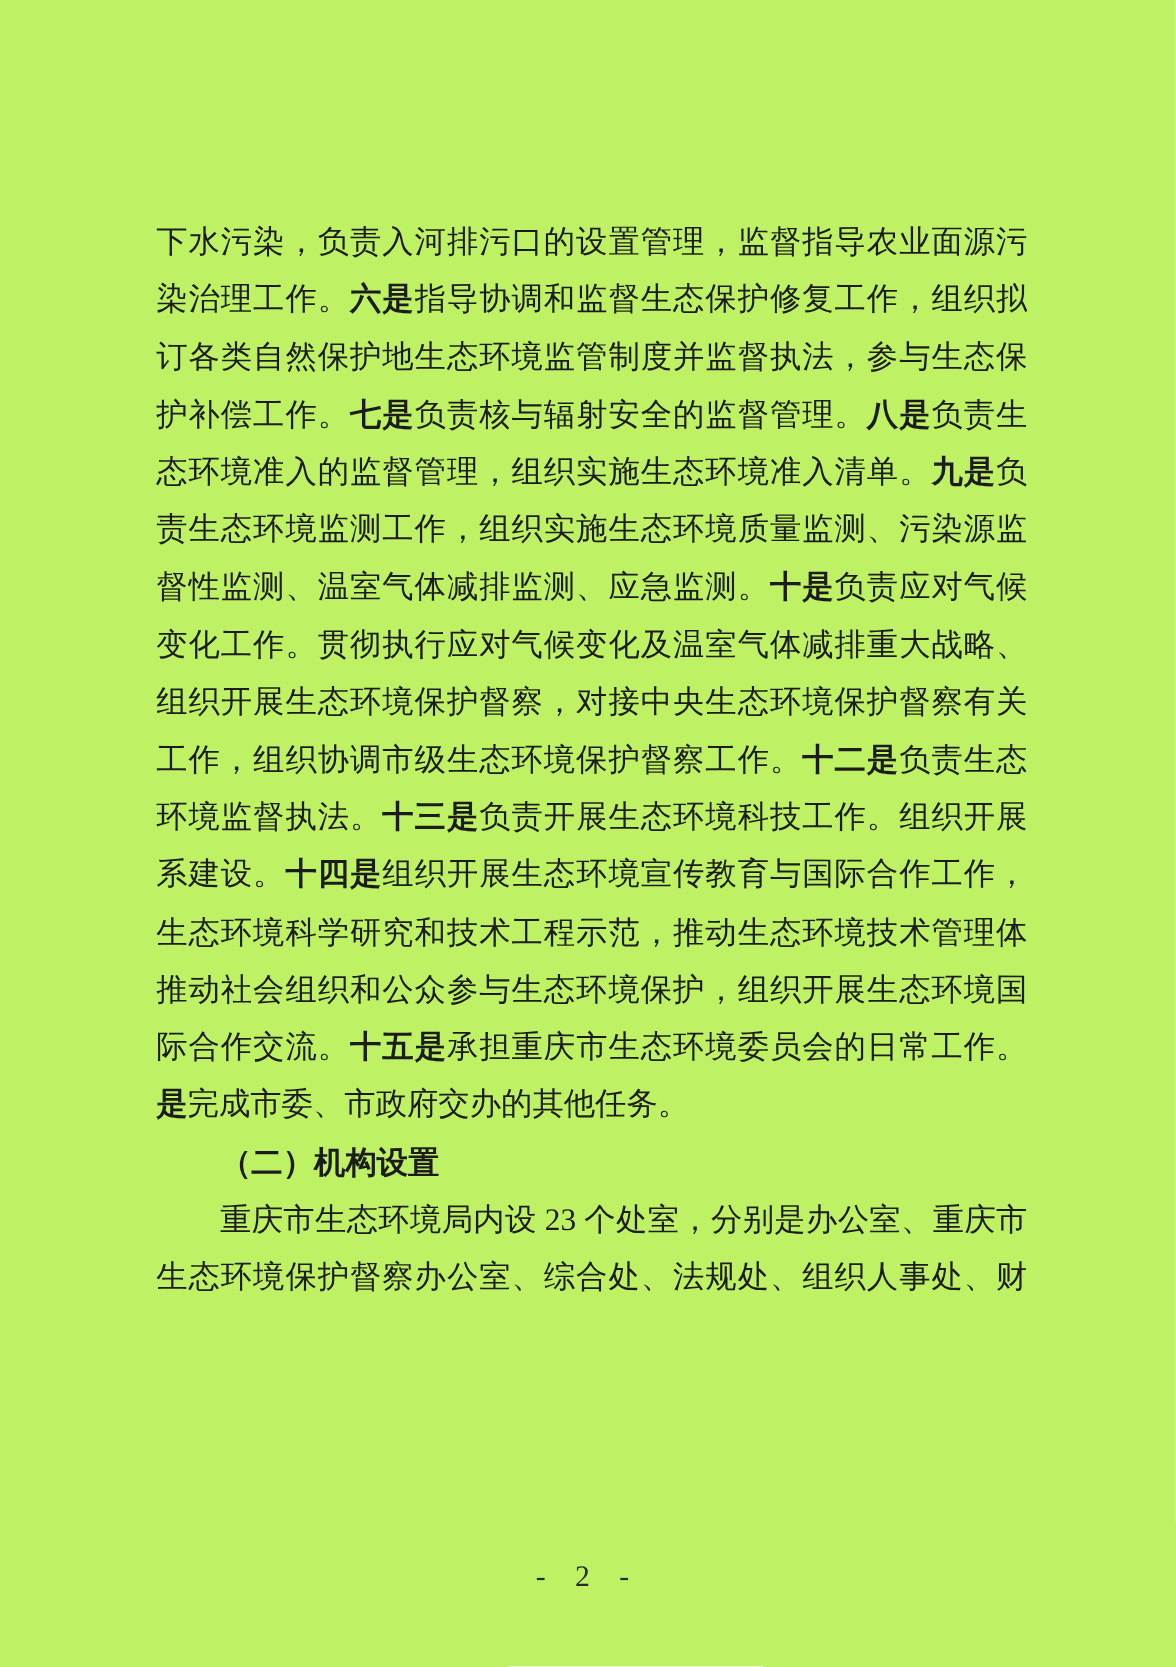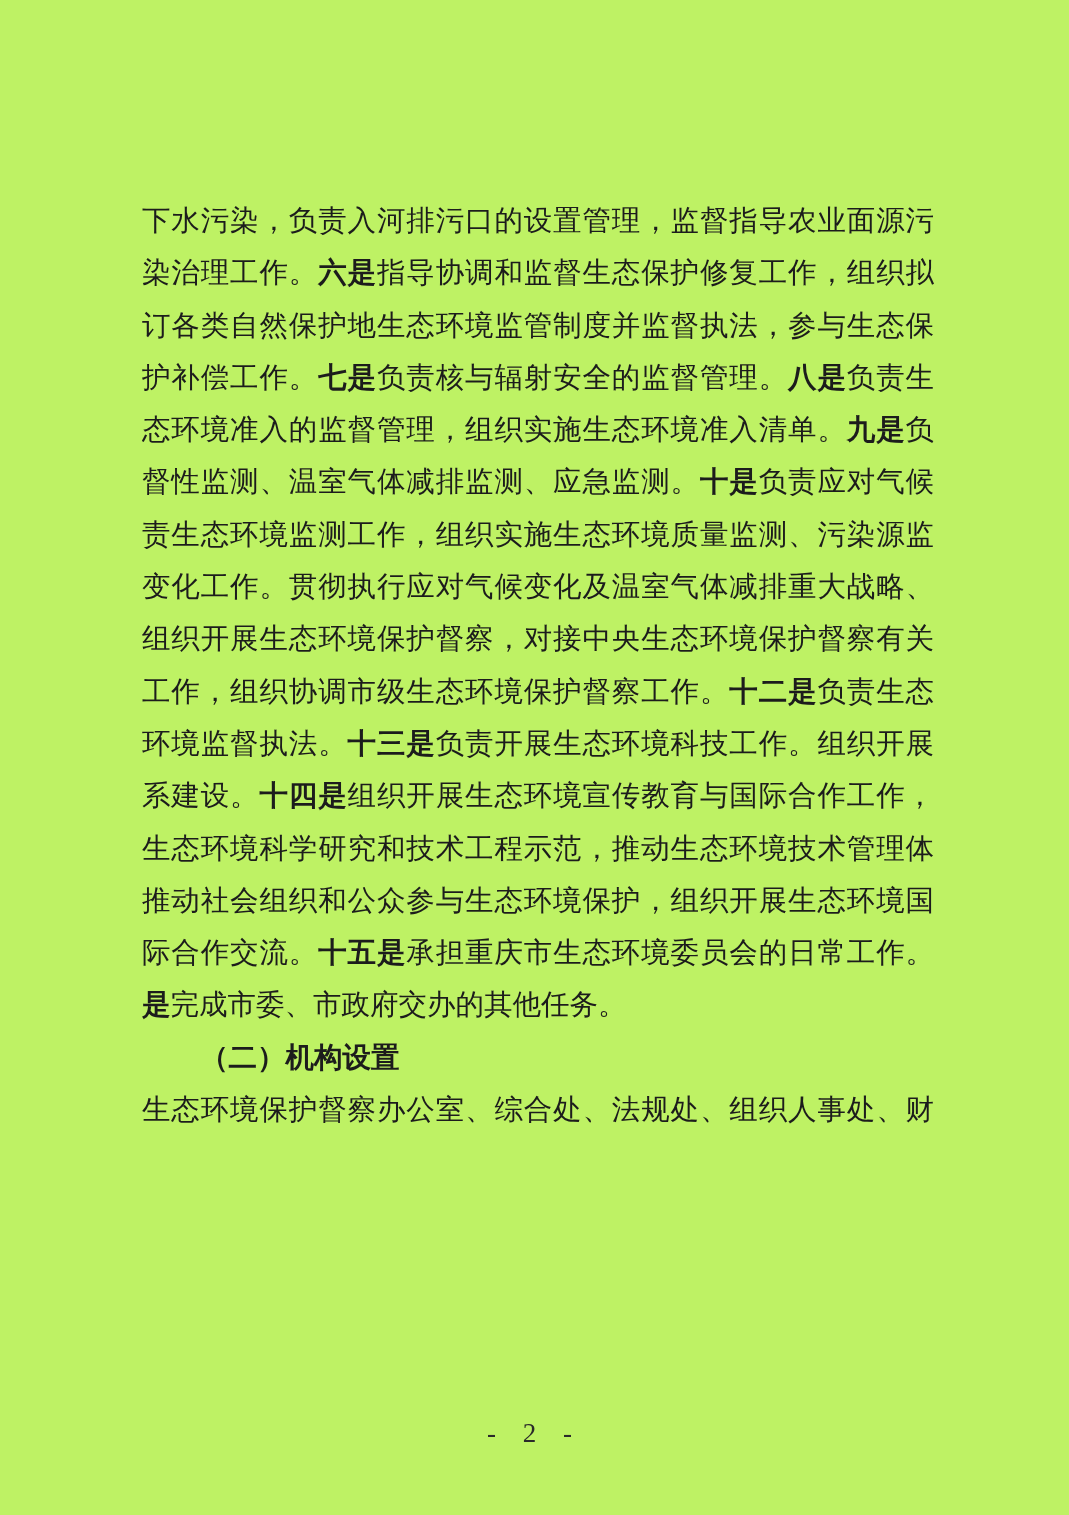--- a/index.html
+++ b/index.html
@@ -57,28 +57,29 @@
 </head>
 <body>
 
 <div class="page">
   <div class="content">
       <div class="tline"><span class="seg">下水污染，负责入河排污口的设置管理，监督指导农业面源污</span></div>
       <div class="tline"><span class="seg">染治理工作。</span><span class="seg bold">六是</span><span class="seg">指导协调和监督生态保护修复工作，组织拟</span></div>
       <div class="tline"><span class="seg">订各类自然保护地生态环境监管制度并监督执法，参与生态保</span></div>
       <div class="tline"><span class="seg">护补偿工作。</span><span class="seg bold">七是</span><span class="seg">负责核与辐射安全的监督管理。</span><span class="seg bold">八是</span><span class="seg">负责生</span></div>
       <div class="tline"><span class="seg">态环境准入的监督管理，组织实施生态环境准入清单。</span><span class="seg bold">九是</span><span class="seg">负</span></div>
+      <div class="tline"><span class="seg">责生态环境监测工作，组织实施生态环境质量监测、污染源监</span></div>
       <div class="tline"><span class="seg">督性监测、温室气体减排监测、应急监测。</span><span class="seg bold">十是</span><span class="seg">负责应对气候</span></div>
-      <div class="tline"><span class="seg">责生态环境监测工作，组织实施生态环境质量监测、污染源监</span></div>
       <div class="tline"><span class="seg">变化工作。贯彻执行应对气候变化及温室气体减排重大战略、</span></div>
       <div class="tline"><span class="seg">组织开展生态环境保护督察，对接中央生态环境保护督察有关</span></div>
       <div class="tline"><span class="seg">工作，组织协调市级生态环境保护督察工作。</span><span class="seg bold">十二是</span><span class="seg">负责生态</span></div>
       <div class="tline"><span class="seg">环境监督执法。</span><span class="seg bold">十三是</span><span class="seg">负责开展生态环境科技工作。组织开展</span></div>
       <div class="tline"><span class="seg">系建设。</span><span class="seg bold">十四是</span><span class="seg">组织开展生态环境宣传教育与国际合作工作，</span></div>
       <div class="tline"><span class="seg">生态环境科学研究和技术工程示范，推动生态环境技术管理体</span></div>
       <div class="tline"><span class="seg">推动社会组织和公众参与生态环境保护，组织开展生态环境国</span></div>
       <div class="tline"><span class="seg">际合作交流。</span><span class="seg bold">十五是</span><span class="seg">承担重庆市生态环境委员会的日常工作。</span></div>
       <div class="tline left"><span class="seg bold">是</span><span class="seg">完成市委、市政府交办的其他任务。</span></div>
       <div class="tline left indent"><span class="seg bold">（二）机构设置</span></div>
+      <div class="tline indent"><span class="seg">重庆市生态环境局内设 23 个处室，分别是办公室、重庆市</span></div>
       <div class="tline"><span class="seg">生态环境保护督察办公室、综合处、法规处、组织人事处、财</span></div>
     </div>
   <div class="page-number">- 2 -</div>
 </div>
 
 </body></html>

